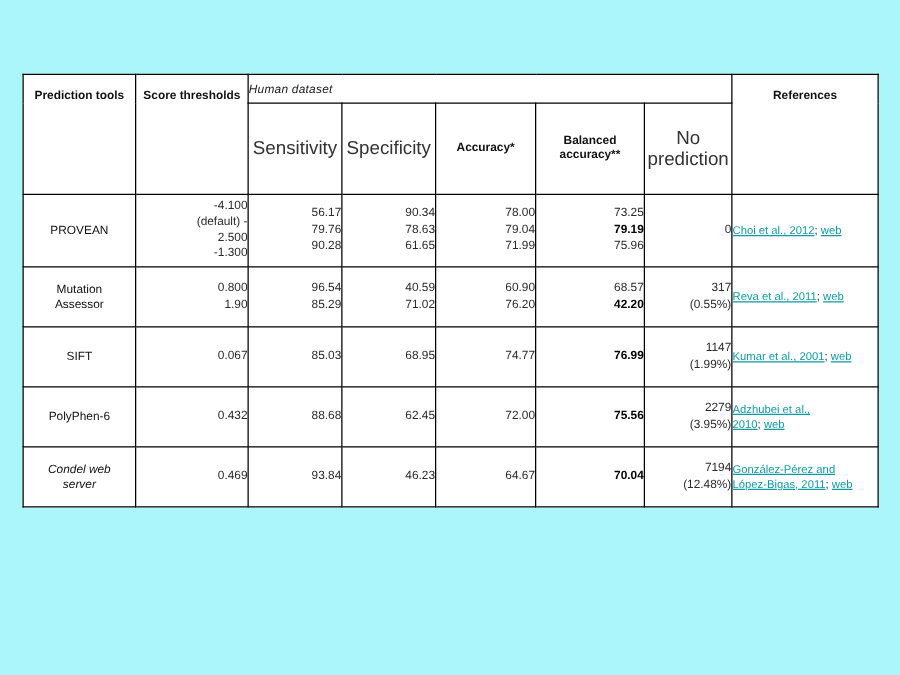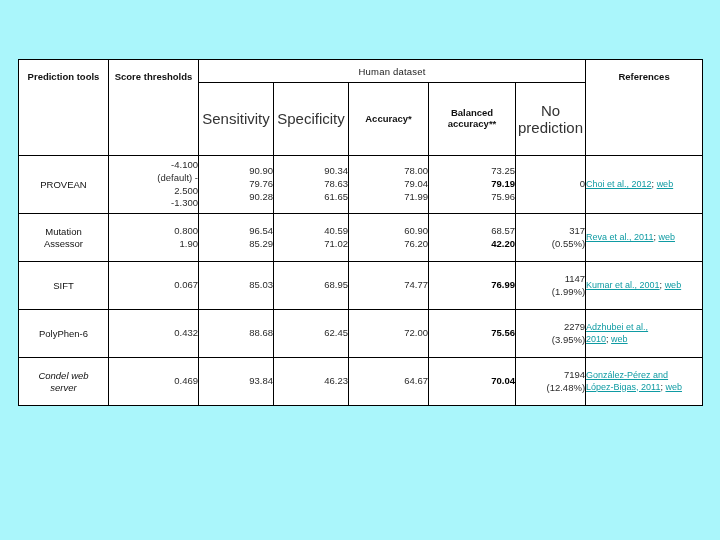--- a/index.html
+++ b/index.html
@@ -43,25 +43,25 @@
   col.c-thresh    { width: 90px; }
   col.c-sens      { width: 75px; }
   col.c-spec      { width: 75px; }
   col.c-acc       { width: 80px; }
   col.c-bal       { width: 87px; }
   col.c-nopred    { width: 70px; }
   col.c-ref       { width: 117px; }
 
   .group-head {
     height: 22px;
-    text-align: center;
     font-size: 9.5px;
     font-weight: bold;
     color: #1a1a1a;
     letter-spacing: 0.2px;
+    font-style: italic;
   }
   .blank-cell { border: 1px solid #000; }
 
   .hdr {
     height: 72px;
     text-align: center;
     font-size: 9px;
     color: #2b2b2b;
     padding: 2px 3px;
     line-height: 1.15;
@@ -150,21 +150,21 @@
 prediction</td>
         </tr>
       </thead>
       <tbody id="tbody">
           <tr class="row-h1">
             <td class="tool" style="white-space: pre-line;">PROVEAN</td>
             <td class="num">-4.100
 (default) -
 2.500
 -1.300</td>
-            <td class="num">90.90
+            <td class="num">56.17
 79.76
 90.28</td>
             <td class="num">90.34
 78.63
 61.65</td>
             <td class="num">78.00
 79.04
 71.99</td>
             <td class="num"><span>73.25</span><br><span class="b">79.19</span><br><span>75.96</span></td>
             <td class="num">0</td>

